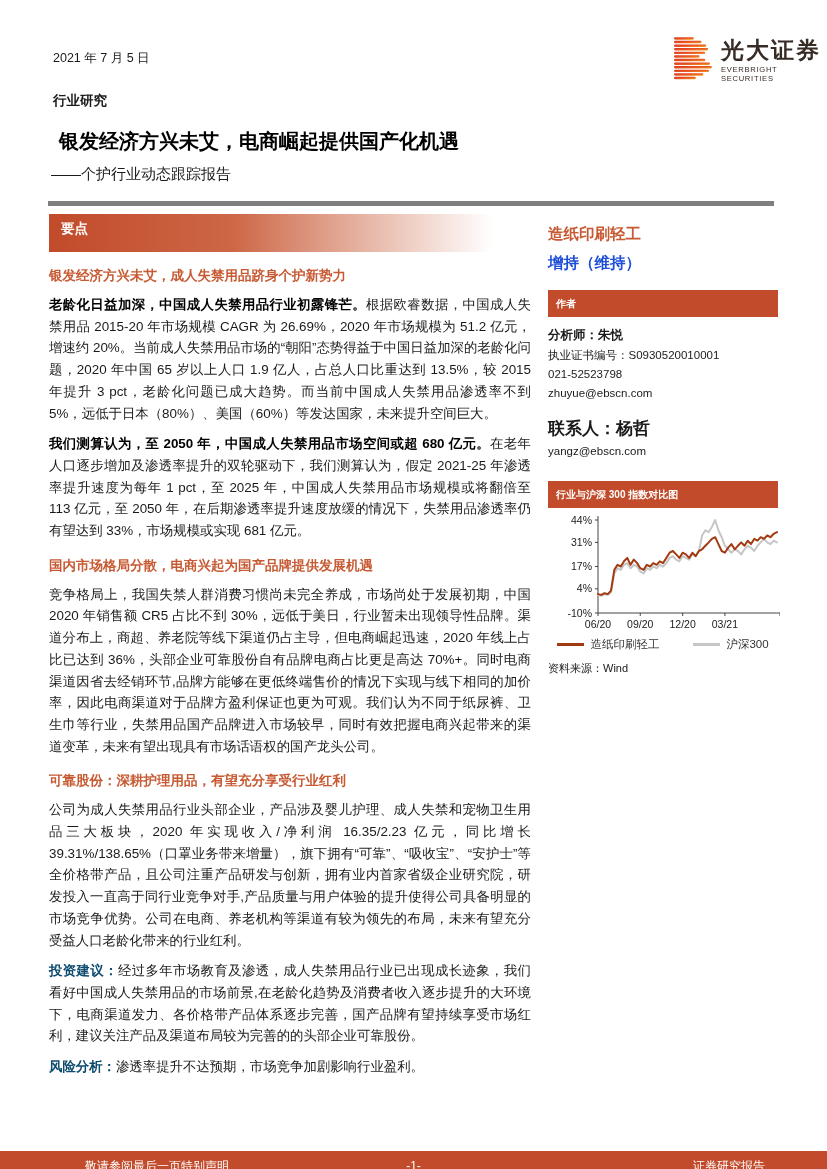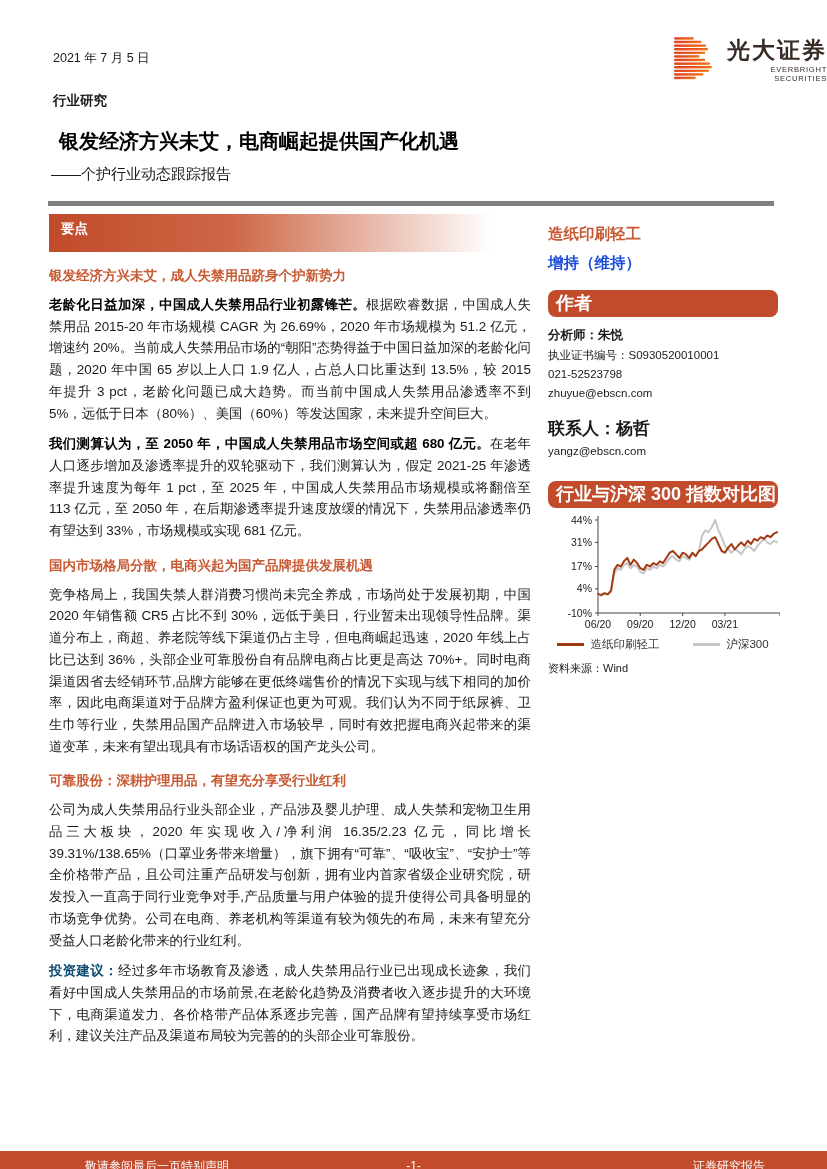--- a/index.html
+++ b/index.html
@@ -1,20 +1,20 @@
 <!DOCTYPE html>
 <html><head>
 <meta charset="utf-8">
 <style>
   html,body{margin:0;padding:0;background:#fff;}
   .page{position:relative;width:827px;height:1169px;background:#ffffff;overflow:hidden;
         font-family:"Liberation Sans","DejaVu Sans",sans-serif;color:#1a1a1a;}
   
   .date{position:absolute;left:53px;top:50px;font-size:12.5px;}
-  .logo{position:absolute;left:674px;top:36px;display:flex;align-items:center;text-align:right;}
+  .logo{position:absolute;left:674px;top:36px;display:flex;align-items:center;}
   .logo svg{display:block;}
   .logo-text{margin-left:9px;}
   .logo-cn{font-size:23px;font-weight:bold;color:#372b26;letter-spacing:2px;line-height:26px;}
   .logo-en{font-size:7.6px;color:#372b26;letter-spacing:0.72px;margin-top:2px;}
   .category{position:absolute;left:53px;top:92px;font-size:13.5px;font-weight:bold;}
   .title{position:absolute;left:51px;top:120px;margin:8px;font-size:20px;font-weight:bold;color:#000;}
   .subtitle{position:absolute;left:51px;top:165px;font-size:15px;}
   .divider{position:absolute;left:48px;top:201px;width:726px;height:5px;background:#7f7f7f;}
   
   .left-col{position:absolute;left:49px;top:214px;width:482px;}
@@ -23,21 +23,21 @@
              color:#fff;font-size:13.5px;font-weight:bold;}
   .red-head{margin:15px 0 0 0;font-size:13.5px;font-weight:bold;color:#c75a33;}
   .para{margin:9px 0 0 0;font-size:13.4px;line-height:21.7px;text-align:justify;}
   .lead-bold{font-weight:bold;color:#000;}
   .lead-red{font-weight:bold;color:#0c4a6e;}
   
   .right-col{position:absolute;left:548px;top:214px;width:230px;}
   .industry{margin-top:10px;font-size:15.5px;font-weight:bold;color:#c75a33;}
   .rating{margin-top:8px;font-size:15.5px;font-weight:bold;color:#1d4ed8;}
   .side-banner{margin-top:16px;height:27px;line-height:27px;padding-left:8px;box-sizing:border-box;
-               background:#c14b2b;color:#fff;font-size:18px;font-weight:bold;border-radius:8px;}
+               background:#c14b2b;color:#fff;font-size:10px;font-weight:bold;}
   .analyst{margin-top:10px;font-size:12.5px;font-weight:bold;}
   .detail{margin-top:4px;font-size:11.5px;line-height:15px;}
   .contact{margin-top:16px;font-size:17px;font-weight:bold;}
   .chart-banner{margin-top:22px;}
   #chart-svg{display:block;margin-top:5px;}
   .legend{display:flex;justify-content:center;gap:34px;margin-top:2px;align-items:center;}
   .legend-item{display:flex;align-items:center;gap:6px;font-size:11.5px;color:#333;}
   .swatch{display:inline-block;width:27px;height:3px;}
   .source{margin-top:9px;font-size:11px;color:#1a1a1a;}
   
@@ -101,20 +101,21 @@
     <h3 class="red-head">国内市场格局分散，电商兴起为国产品牌提供发展机遇</h3>
 
     <p class="para"><span>竞争格局上，我国失禁人群消费习惯尚未完全养成，市场尚处于发展初期，中国 2020 年销售额 CR5 占比不到 30%，远低于美日，行业暂未出现领导性品牌。渠道分布上，商超、养老院等线下渠道仍占主导，但电商崛起迅速，2020 年线上占比已达到 36%，头部企业可靠股份自有品牌电商占比更是高达 70%+。同时电商渠道因省去经销环节,品牌方能够在更低终端售价的情况下实现与线下相同的加价率，因此电商渠道对于品牌方盈利保证也更为可观。我们认为不同于纸尿裤、卫生巾等行业，失禁用品国产品牌进入市场较早，同时有效把握电商兴起带来的渠道变革，未来有望出现具有市场话语权的国产龙头公司。</span></p>
 
     <h3 class="red-head">可靠股份：深耕护理用品，有望充分享受行业红利</h3>
 
     <p class="para"><span>公司为成人失禁用品行业头部企业，产品涉及婴儿护理、成人失禁和宠物卫生用品三大板块，2020 年实现收入/净利润 16.35/2.23 亿元，同比增长 39.31%/138.65%（口罩业务带来增量），旗下拥有“可靠”、“吸收宝”、“安护士”等全价格带产品，且公司注重产品研发与创新，拥有业内首家省级企业研究院，研发投入一直高于同行业竞争对手,产品质量与用户体验的提升使得公司具备明显的市场竞争优势。公司在电商、养老机构等渠道有较为领先的布局，未来有望充分受益人口老龄化带来的行业红利。</span></p>
 
     <p class="para"><span class="lead-red">投资建议：</span><span>经过多年市场教育及渗透，成人失禁用品行业已出现成长迹象，我们看好中国成人失禁用品的市场前景,在老龄化趋势及消费者收入逐步提升的大环境下，电商渠道发力、各价格带产品体系逐步完善，国产品牌有望持续享受市场红利，建议关注产品及渠道布局较为完善的的头部企业可靠股份。</span></p>
 
+    <p class="para"><span class="lead-red">风险分析：</span><span>渗透率提升不达预期，市场竞争加剧影响行业盈利。</span></p>
   </div>
 
   <div class="right-col">
     <div class="industry">造纸印刷轻工</div>
     <div class="rating">增持（维持）</div>
 
     <div class="side-banner">作者</div>
     <div class="analyst">分析师：朱悦</div>
     <div class="detail">执业证书编号：S0930520010001</div>
     <div class="detail">021-52523798</div>

